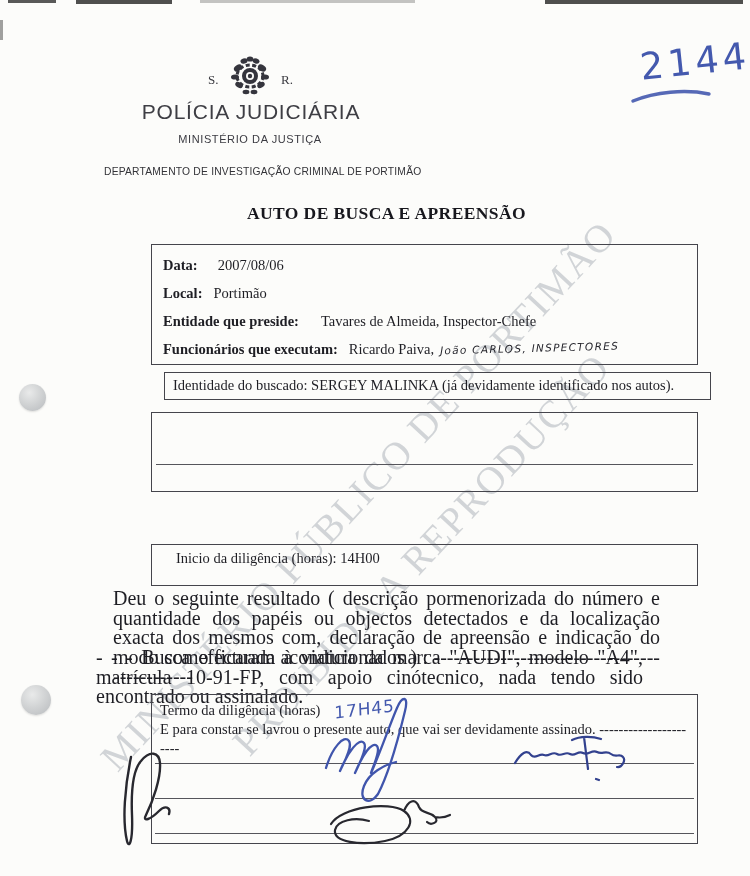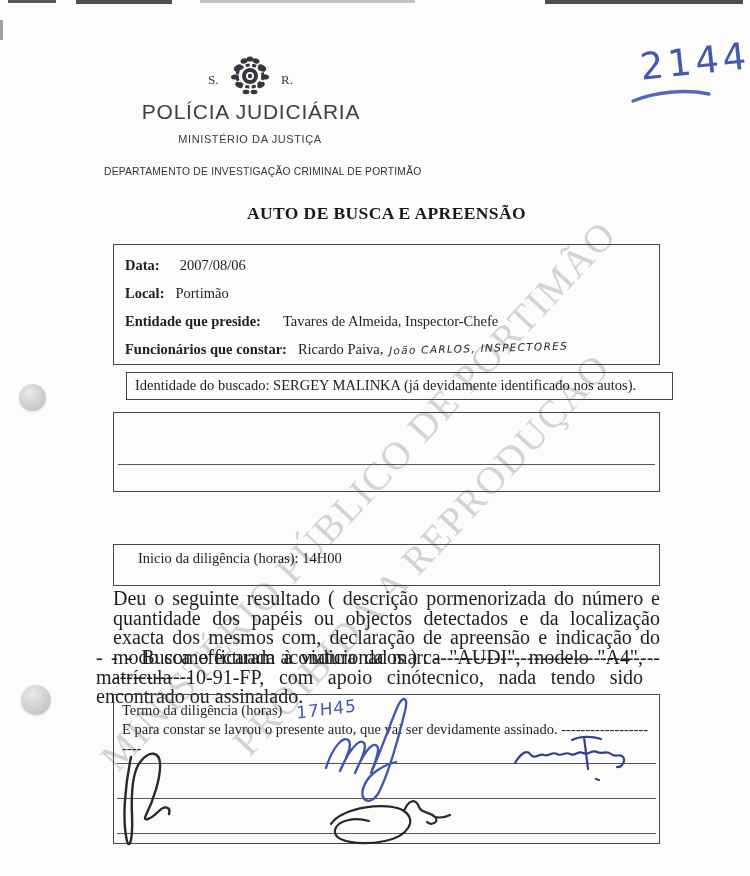--- a/index.html
+++ b/index.html
@@ -23,21 +23,21 @@
   .sr{font-family:"Liberation Serif",serif;font-size:13px;color:#3a3a40;}
   .ministry{font-family:"Liberation Sans",sans-serif;font-size:11px;letter-spacing:0.6px;color:#3b3b42;text-align:center;margin-top:32px;}
   .agency{font-family:"Liberation Sans",sans-serif;font-size:21px;letter-spacing:0.8px;color:#3e3e44;text-align:center;white-space:nowrap;}
   .dept{font-family:"Liberation Sans",sans-serif;font-size:10.3px;letter-spacing:0.2px;color:#333338;text-align:center;white-space:nowrap;}
   .caseblock{font-size:14px;line-height:17px;color:#22222a;}
   .caseblock b{font-weight:bold;}
   .hw-blue{font-family:"DejaVu Sans",sans-serif;color:#4459ae;}
   .casenum{font-size:37px;letter-spacing:4px;transform:rotate(-6deg);font-weight:400;}
   .doc-title{font-size:17.5px;font-weight:bold;letter-spacing:0.4px;text-align:center;color:#17171d;}
   
-  .box{position:absolute;border:1.6px solid #45454c;box-sizing:border-box;}
+  .box{position:absolute;border:1.6px solid #45454c;box-sizing:border-box;margin-left:38px;}
   .box-inner-text{font-size:14.5px;color:#1e1e24;}
   .row{height:28px;line-height:28px;font-size:14.5px;white-space:nowrap;}
   .row .lbl{font-weight:bold;}
   .hw-scrawl{font-family:"DejaVu Sans",sans-serif;font-style:italic;font-size:10.5px;
              letter-spacing:1.3px;color:#27272e;display:inline-block;transform:rotate(-1.5deg);
              position:relative;top:-2px;}
   .justify{text-align:justify;}
   .sig-line{position:absolute;height:1px;background:#55555b;}
   .para{font-size:20px;line-height:19.5px;color:#1e1e24;}
   .hw-time{font-size:17px;letter-spacing:1px;transform:rotate(-7deg) skewX(-5deg);display:inline-block;}
@@ -100,21 +100,21 @@
       <div class="row">
         <span class="lbl">Data:</span><span style="margin-left:20px;">2007/08/06</span>
       </div>
       <div class="row">
         <span class="lbl">Local:</span><span style="margin-left:11px;">Portimão</span>
       </div>
       <div class="row">
         <span class="lbl">Entidade que preside:</span><span style="margin-left:22px;">Tavares de Almeida, Inspector-Chefe</span>
       </div>
       <div class="row">
-        <span class="lbl">Funcionários que constar:</span><span style="margin-left:11px;">Ricardo Paiva,</span><span class="hw-scrawl" style="margin-left:6px;">João CARLOS, INSPECTORES</span>
+        <span class="lbl">Funcionários que executam:</span><span style="margin-left:11px;">Ricardo Paiva,</span><span class="hw-scrawl" style="margin-left:6px;">João CARLOS, INSPECTORES</span>
       </div>
     </div>
 
     <div class="box" style="left:126px;top:372px;width:547px;height:28px;padding:4px 8px;">
       <div class="box-inner-text">Identidade do buscado: SERGEY MALINKA (já devidamente identificado nos autos).</div>
     </div>
 
     <div class="box" style="left:113px;top:412px;width:547px;height:80px;padding:5px 9px;">
       <div class="sig-line" style="left:4px;right:4px;top:51px;"></div>
     </div>

